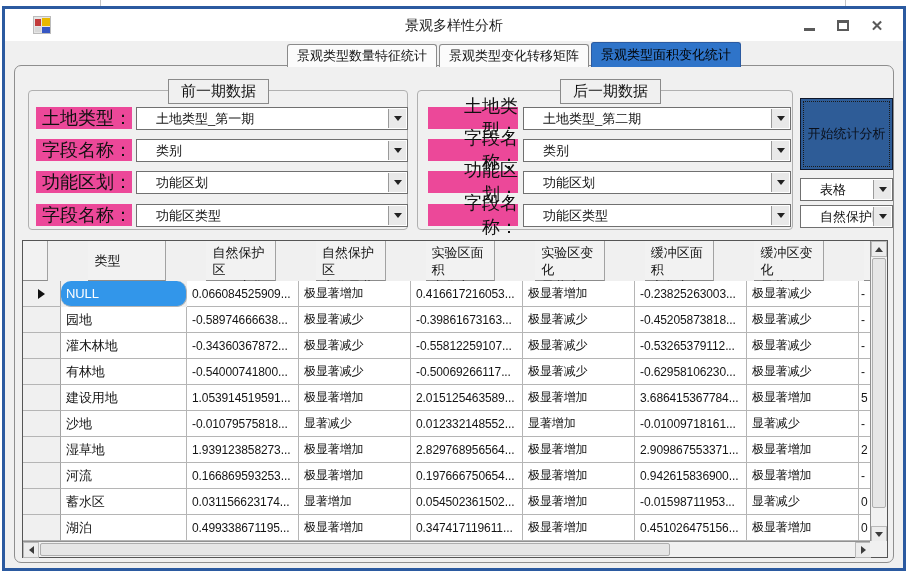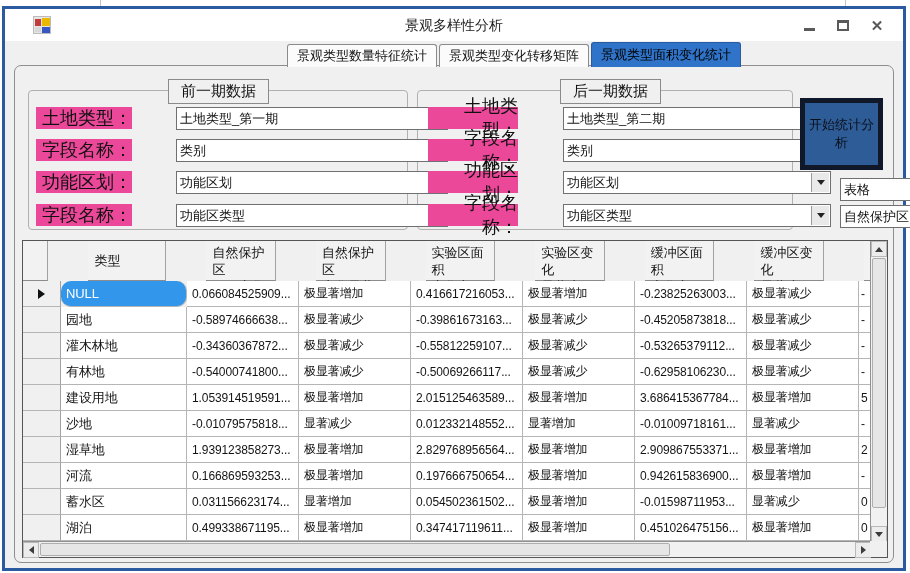--- a/index.html
+++ b/index.html
@@ -41,43 +41,43 @@
   #group-prev { left:23px;  top:81px; width:380px; height:140px; }
   #group-next { left:412px; top:81px; width:376px; height:140px; }
   .group-title { position:absolute; border:1px solid #8a8a8a; background:#f0f0f0;
                  font-size:15px; padding:2px 12px; z-index:4; color:#111; }
   #gt-prev { left:163px; top:70px; }
   #gt-next { left:555px; top:70px; }
 
   .flabel { position:absolute; height:22px; background:#ec4899; font-size:18px; display:flex;
             align-items:center; padding-left:6px; color:#111; z-index:3;text-align:right; }
   .combo { position:absolute; height:23px; background:#fff; border:1px solid #707070;
-           font-size:13px; display:flex; align-items:center; padding-left:3px; color:#111;
-           z-index:3; cursor:pointer; white-space:nowrap; overflow:hidden;margin-left:40px; }
+           font-size:13px; display:flex; align-items:center; padding-left:19px; color:#111;
+           z-index:3; cursor:pointer; white-space:nowrap; overflow:hidden; }
   .combo .dd { position:absolute; right:1px; top:1px; bottom:1px; width:18px; background:#e9e9e9;
                border-left:1px solid #9a9a9a; display:flex; align-items:center; justify-content:center; }
   .tri-down { width:0; height:0; border-left:4px solid transparent; border-right:4px solid transparent;
               border-top:5px solid #222; }
   .tri-up   { width:0; height:0; border-left:4px solid transparent; border-right:4px solid transparent;
               border-bottom:5px solid #3b3b3b; }
   .tri-dn2  { width:0; height:0; border-left:4px solid transparent; border-right:4px solid transparent;
               border-top:5px solid #3b3b3b; }
   .tri-left { width:0; height:0; border-top:4px solid transparent; border-bottom:4px solid transparent;
               border-right:5px solid #3b3b3b; }
   .tri-right{ width:0; height:0; border-top:4px solid transparent; border-bottom:4px solid transparent;
               border-left:5px solid #3b3b3b; }
 
   .lbl-r1 { top:98px; }  .lbl-r2 { top:130px; } .lbl-r3 { top:162px; } .lbl-r4 { top:195px; }
   .prev-label { left:31px;  width:96px; }
   .prev-combo { left:131px; width:272px; }
   .next-label { left:423px; width:90px; }
   .next-combo { left:518px; width:268px; }
 
-  .start-btn { position:absolute; left:795px; top:89px; width:83px; height:72px; background:#2e5c97;
-               border:5px solid #0f172a; color:#0a0f1a; font-size:13px; display:flex; align-items:center;
+  .start-btn { position:absolute; left:795px; top:89px; width:93px; height:72px; background:#2e5c97;
+               border:1px solid #0f172a; color:#0a0f1a; font-size:13px; display:flex; align-items:center;
                justify-content:center; outline:1px dotted #1a1a1a; outline-offset:-4px; cursor:pointer;
                z-index:3; text-align:center; }
   #combo-output { left:795px; top:169px; width:93px; }
   #combo-zone   { left:795px; top:196px; width:93px; }
 
   
   .grid { position:absolute; left:17px; top:231px; width:866px; height:318px;
           border:1px solid #555; background:#f0f0f0; z-index:3; }
   .grid-content { position:absolute; left:0; top:0; width:847px; height:300px; overflow:hidden; }
   .grid-header-row { display:flex; height:40px;gap:40px; }

